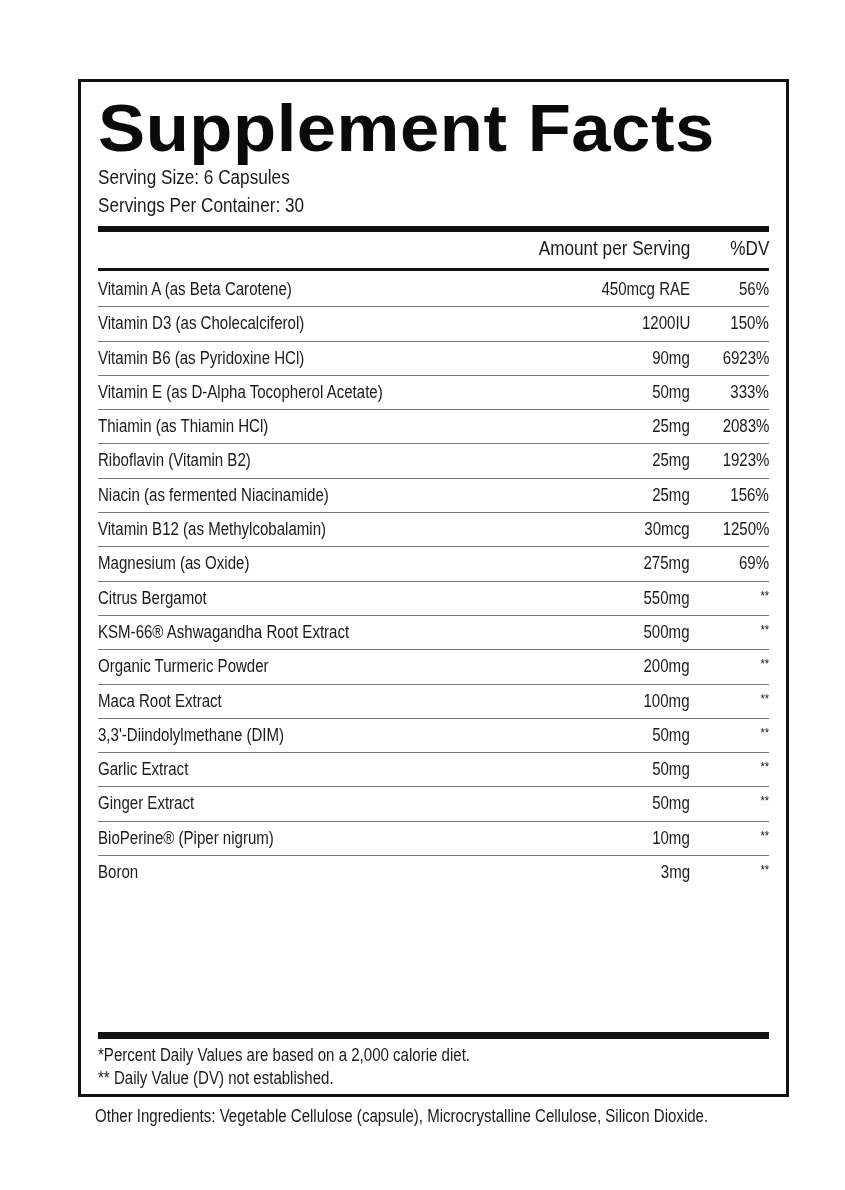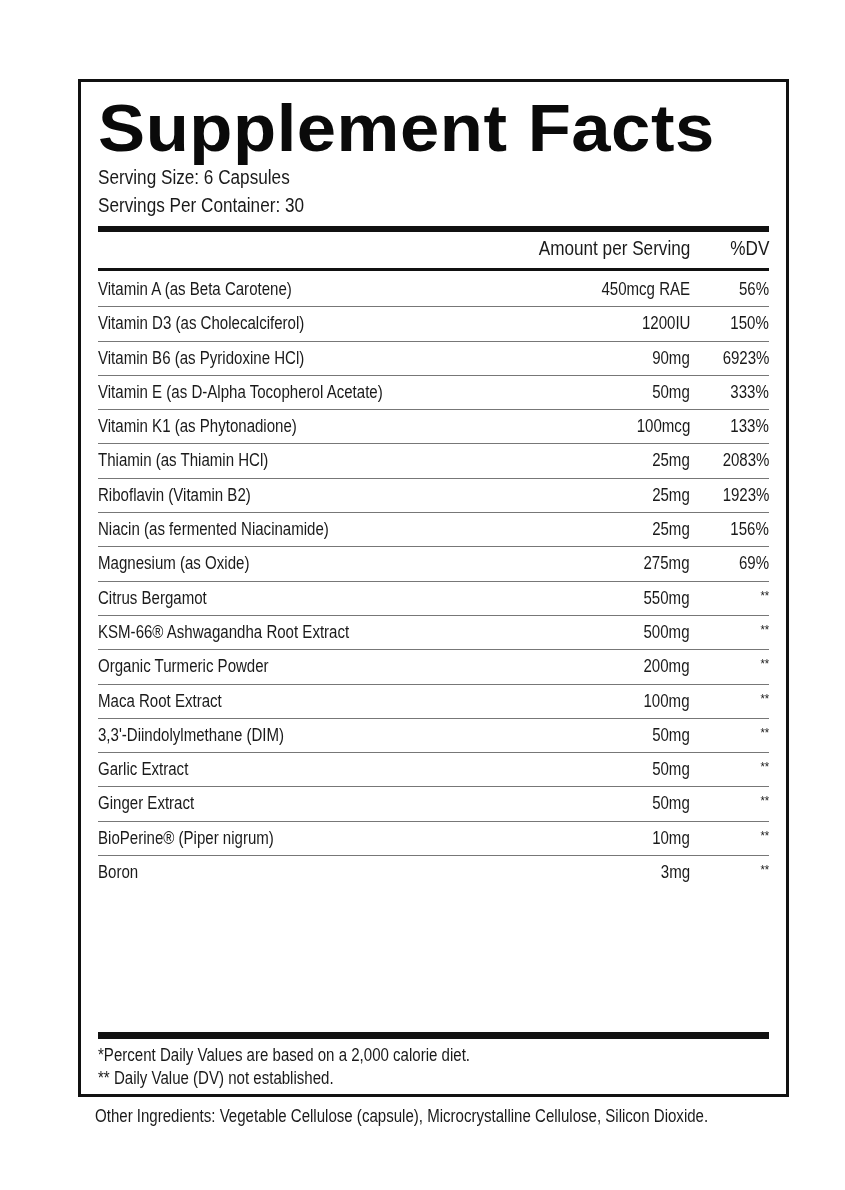--- a/index.html
+++ b/index.html
@@ -62,38 +62,38 @@
         <span class="cell c-name">Vitamin B6 (as Pyridoxine HCl)</span>
         <span class="cell c-amt">90mg</span>
         <span class="cell c-dv">6923%</span>
       </div>
       <div class="row">
         <span class="cell c-name">Vitamin E (as D-Alpha Tocopherol Acetate)</span>
         <span class="cell c-amt">50mg</span>
         <span class="cell c-dv">333%</span>
       </div>
       <div class="row">
-        <span class="cell c-name">Vitamin K1 (as Phytonadione)</span>
-        <span class="cell c-amt">100mcg</span>
-        <span class="cell c-dv">133%</span>
-      </div>
-      <div class="row">
         <span class="cell c-name">Thiamin (as Thiamin HCl)</span>
         <span class="cell c-amt">25mg</span>
         <span class="cell c-dv">2083%</span>
       </div>
       <div class="row">
         <span class="cell c-name">Riboflavin (Vitamin B2)</span>
         <span class="cell c-amt">25mg</span>
         <span class="cell c-dv">1923%</span>
       </div>
       <div class="row">
         <span class="cell c-name">Niacin (as fermented Niacinamide)</span>
         <span class="cell c-amt">25mg</span>
         <span class="cell c-dv">156%</span>
+      </div>
+      <div class="row">
+        <span class="cell c-name">Vitamin B12 (as Methylcobalamin)</span>
+        <span class="cell c-amt">30mcg</span>
+        <span class="cell c-dv">1250%</span>
       </div>
       <div class="row">
         <span class="cell c-name">Magnesium (as Oxide)</span>
         <span class="cell c-amt">275mg</span>
         <span class="cell c-dv">69%</span>
       </div>
       <div class="row">
         <span class="cell c-name">Citrus Bergamot</span>
         <span class="cell c-amt">550mg</span>
         <span class="cell c-dv star">**</span>

